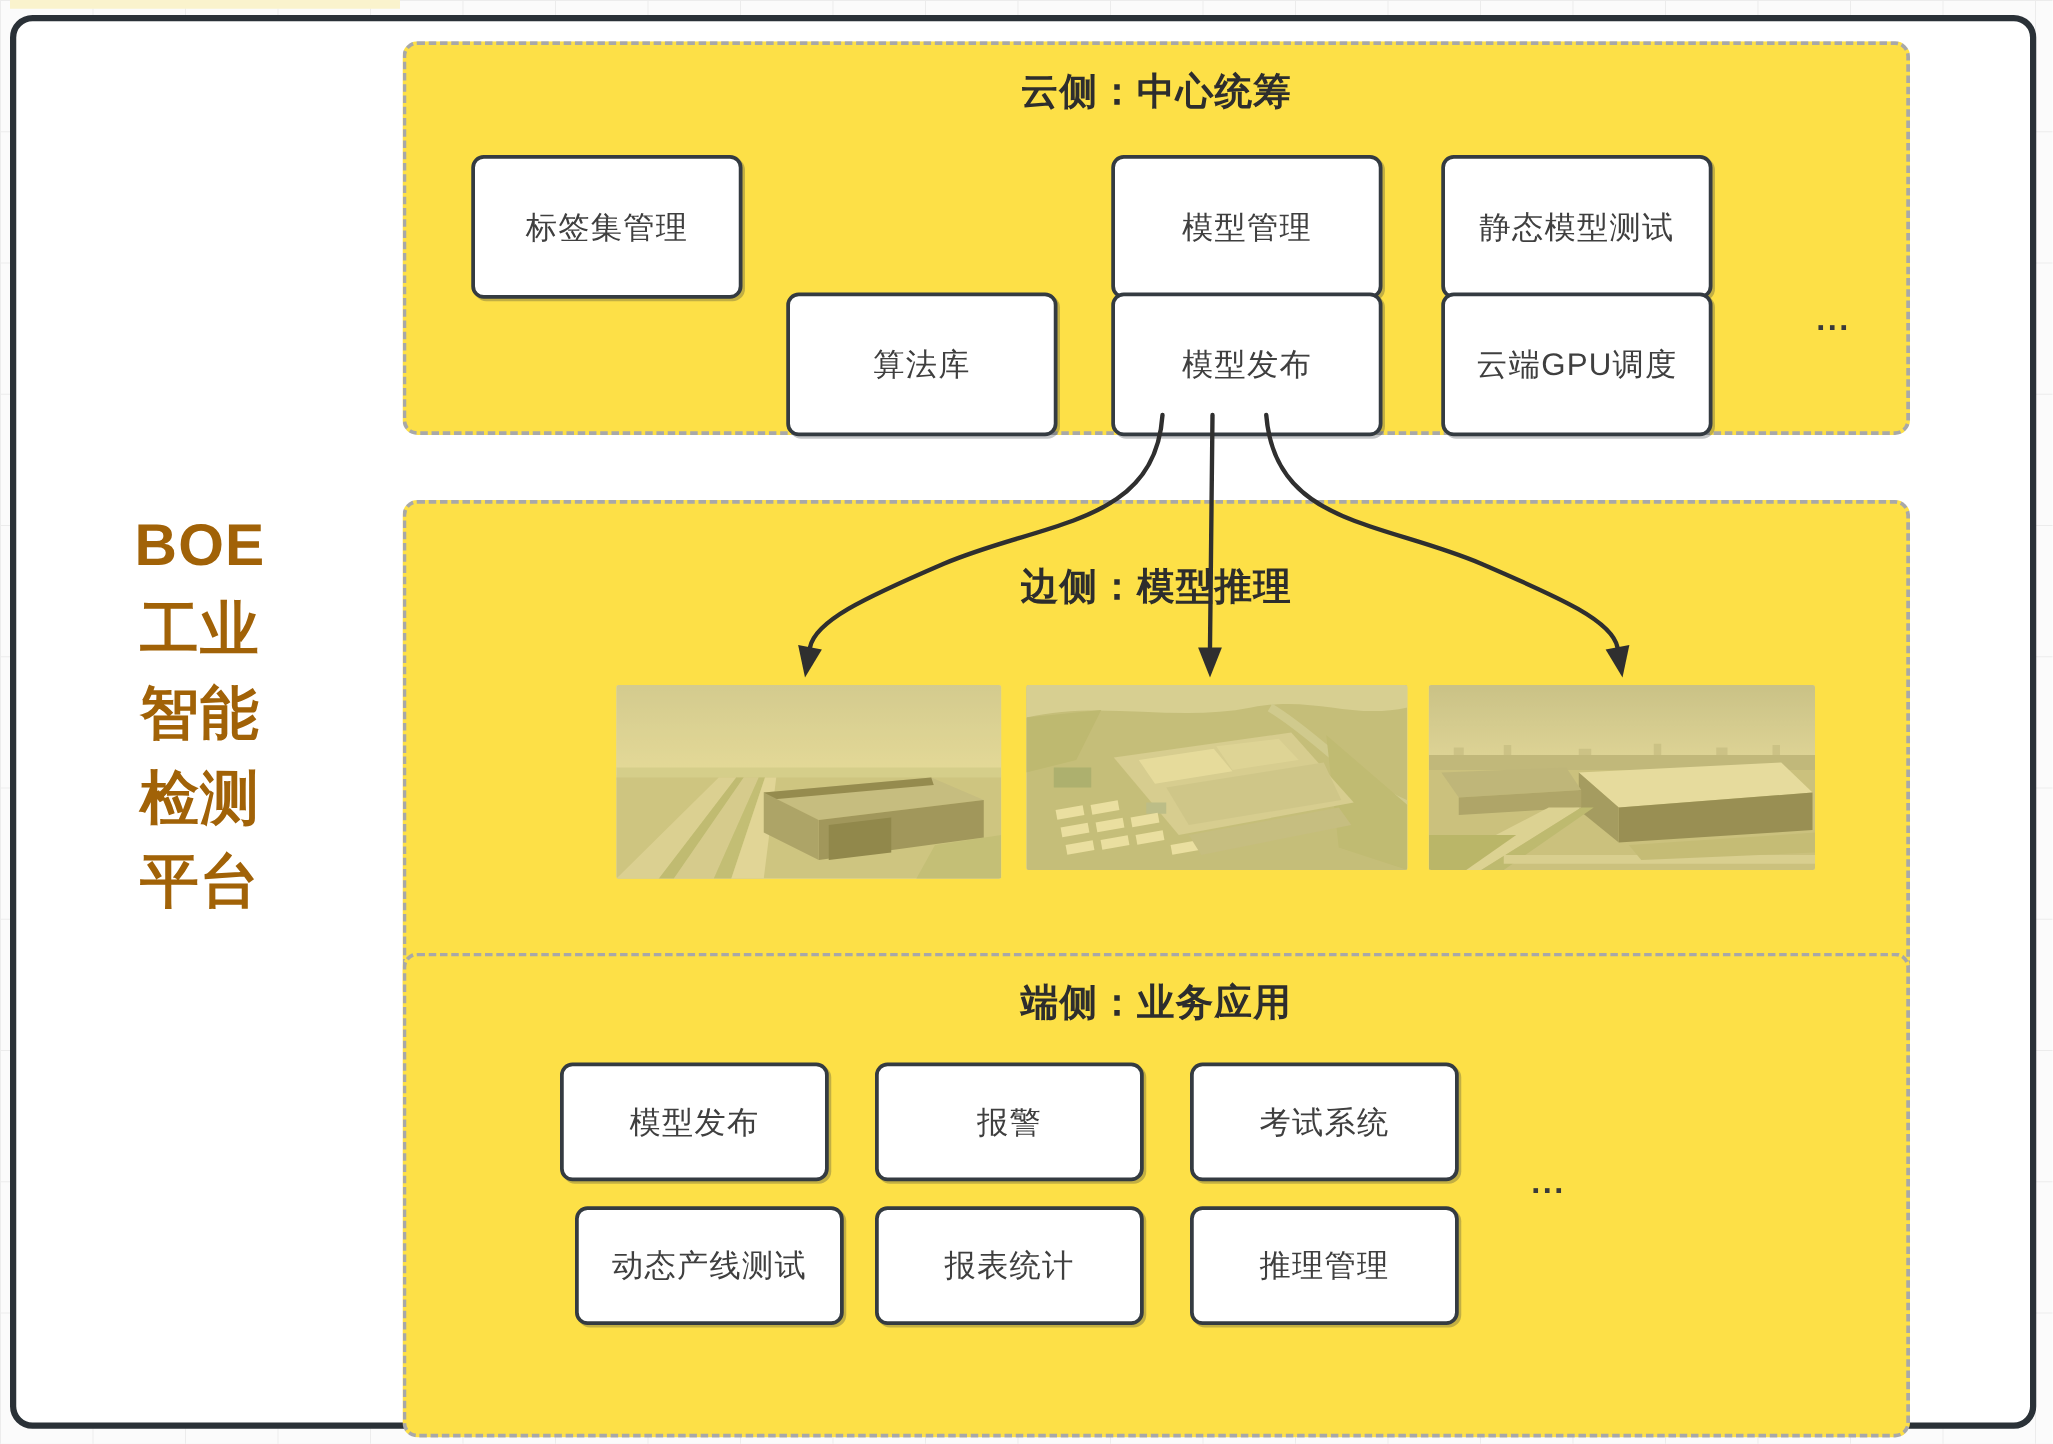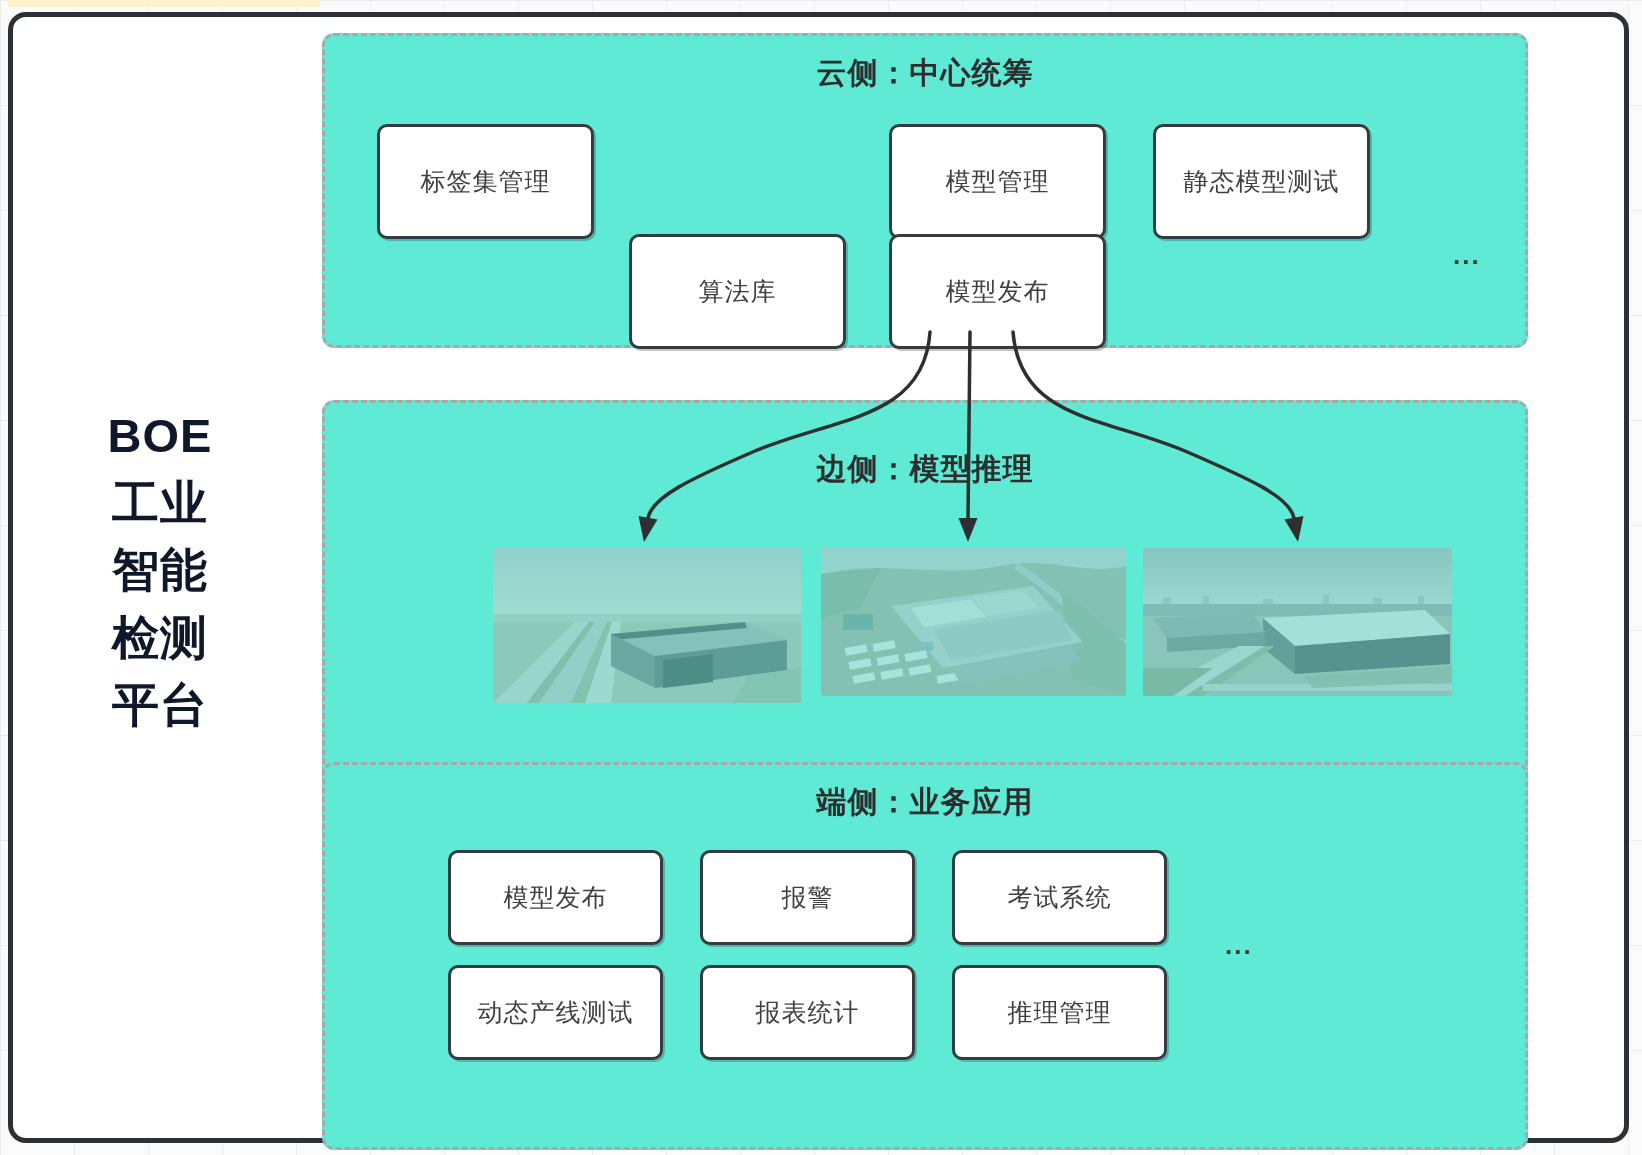--- a/index.html
+++ b/index.html
@@ -12,26 +12,26 @@
       linear-gradient(to bottom,#ececec 1px,transparent 1px);
     background-size:74px 105px;
   }
   .hl-strip{position:absolute;left:8px;top:0;width:312px;height:7px;background:#faf3cd;z-index:0;}
   .frame{
     position:absolute;left:8px;top:12px;width:1621px;height:1131px;
     background:#ffffff;border:5px solid #2a3137;border-radius:18px;z-index:1;box-sizing:border-box;
   }
   .boe-label{
     position:absolute;left:60px;top:402px;width:200px;z-index:2;
-    font-size:47px;font-weight:bold;color:#0f172a;line-height:1.43;
+    font-size:47px;font-weight:bold;color:#a16207;line-height:1.43;
     text-align:center;white-space:pre-line;letter-spacing:1px;
   }
   .section{
     position:absolute;left:322px;width:1206px;z-index:2;box-sizing:border-box;
-    background:#5eead4;border:3px dashed #a8a8a8;border-radius:12px;
+    background:#fde047;border:3px dashed #a8a8a8;border-radius:12px;
   }
   .sec-cloud{top:33px;height:315px;}
   .sec-edge{top:400px;height:404px;}
   .sec-terminal{top:762px;height:388px;}
   .sec-title{
     position:relative;z-index:4;text-align:center;
     font-size:30px;font-weight:bold;color:#2d2d2d;letter-spacing:1px;
   }
   .sec-cloud .sec-title{margin-top:17px;}
   .sec-edge .sec-title{margin-top:46px;}
@@ -66,20 +66,21 @@
 检测
 平台</div>
 
 <div class="section sec-cloud">
   <div class="sec-title">云侧：中心统筹</div>
   <div class="node" style="left:52px;top:88px;">标签集管理</div>
   <div class="node" style="left:564px;top:88px;">模型管理</div>
   <div class="node" style="left:828px;top:88px;">静态模型测试</div>
   <div class="node" style="left:304px;top:198px;">算法库</div>
   <div class="node" style="left:564px;top:198px;">模型发布</div>
+  <div class="node" style="left:828px;top:198px;">云端GPU调度</div>
   <div class="dots" style="left:1128px;top:204px;">...</div>
 </div>
 
 <div class="section sec-edge">
   <div class="sec-title">边侧：模型推理</div>
 
   <div class="photo" style="left:168px;top:145px;width:308px;height:155px;">
     <svg width="308" height="155" viewBox="0 0 308 155" xmlns="http://www.w3.org/2000/svg">
       <defs>
         <linearGradient id="sky1" x1="0" y1="0" x2="0" y2="1">
@@ -163,21 +164,21 @@
       <polygon points="160,128 309,118 309,134 170,140" fill="#97a18d"></polygon>
     </svg>
   </div>
 </div>
 
 <div class="section sec-terminal">
   <div class="sec-title">端侧：业务应用</div>
   <div class="node" style="left:123px;top:85px;">模型发布</div>
   <div class="node" style="left:375px;top:85px;">报警</div>
   <div class="node" style="left:627px;top:85px;">考试系统</div>
-  <div class="node" style="left:123px;top:200px;">动态产线测试</div>
+  <div class="node" style="left:135px;top:200px;">动态产线测试</div>
   <div class="node" style="left:375px;top:200px;">报表统计</div>
   <div class="node" style="left:627px;top:200px;">推理管理</div>
   <div class="dots" style="left:900px;top:165px;">...</div>
 </div>
 
 <svg class="arrows-svg" viewBox="0 0 850 225" xmlns="http://www.w3.org/2000/svg">
   <g stroke="#2f2f2f" stroke-width="3.5" fill="none" stroke-linecap="round">
     <path d="M430,7 C424,95 335,92 255,126 C190,154 152,172 148,193"></path>
     <path d="M470,7 L468,193"></path>
     <path d="M513,7 C520,95 605,92 685,126 C750,154 790,172 794,193"></path>

